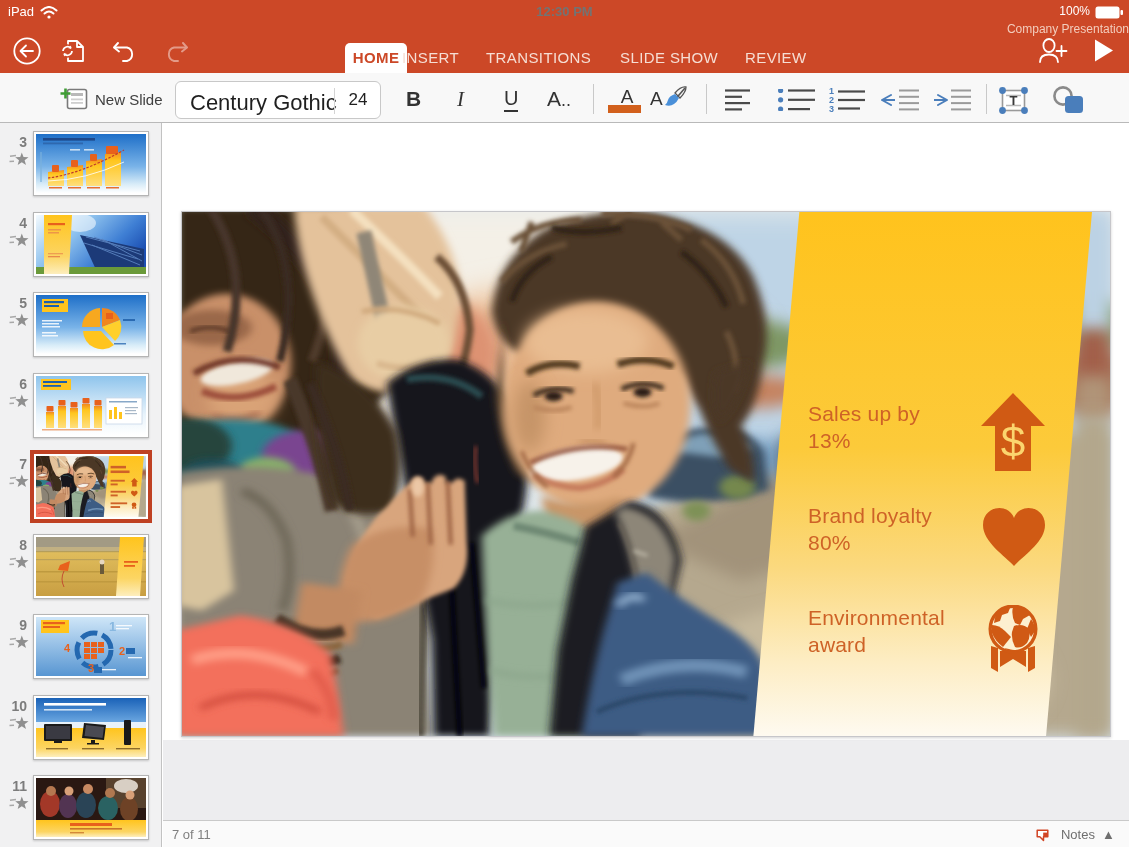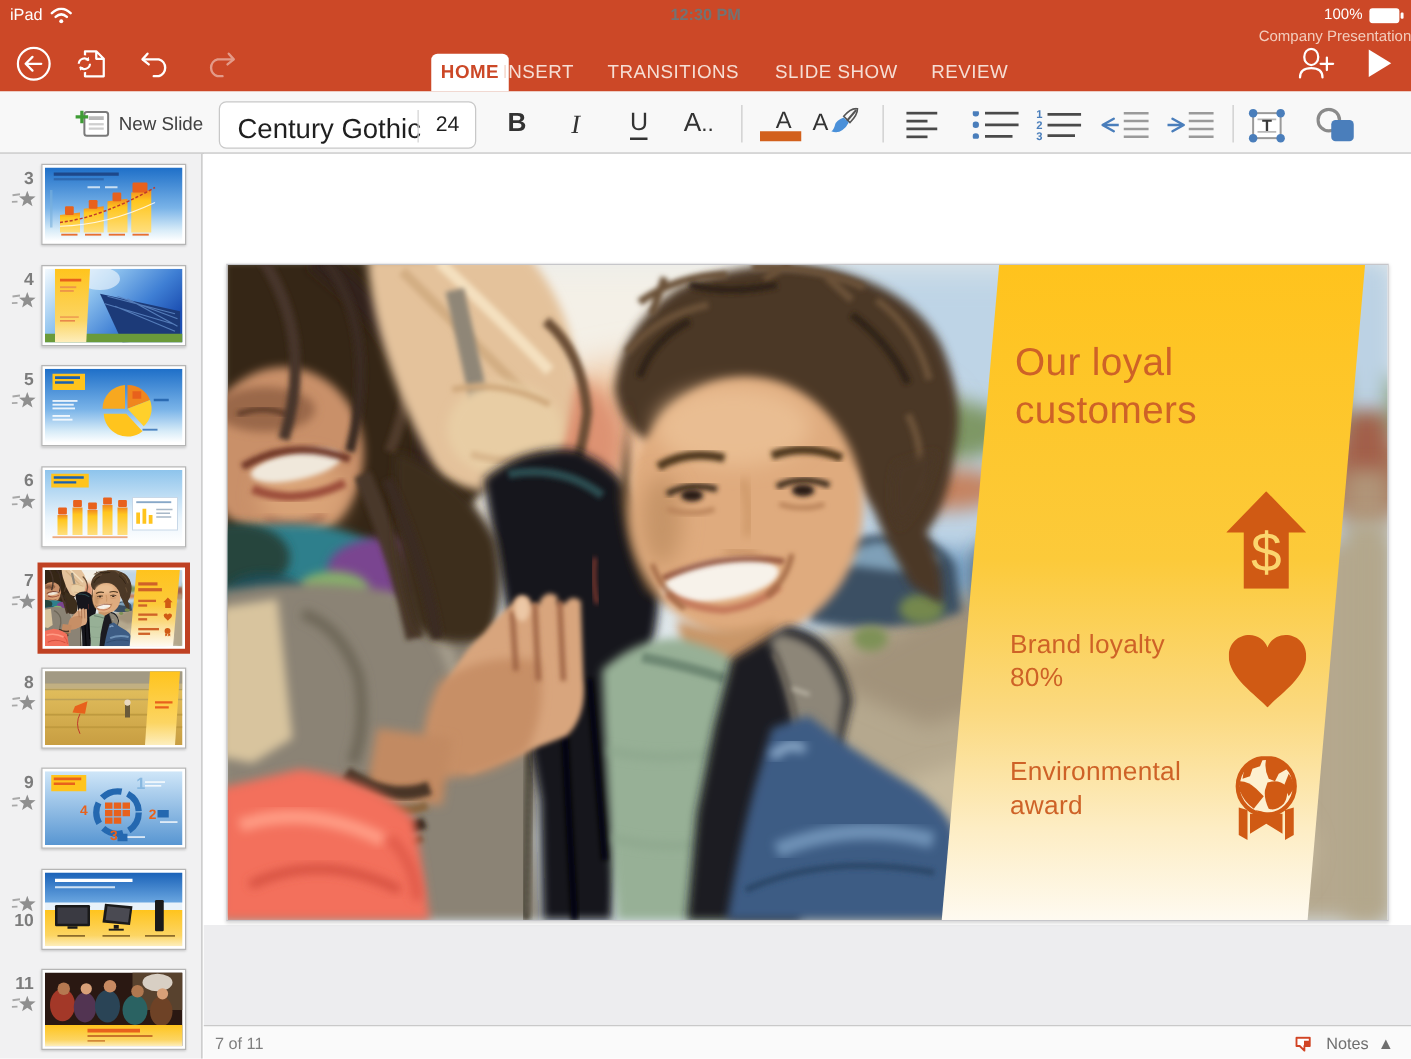--- a/index.html
+++ b/index.html
@@ -202,21 +202,21 @@
 
   <div class="abs" id="sidebar"></div>
 
   <div class="snum" style="left:7px; top:134px;">3</div>
   <div class="snum" style="left:7px; top:215px;">4</div>
   <div class="snum" style="left:7px; top:295px;">5</div>
   <div class="snum" style="left:7px; top:376px;">6</div>
   <div class="snum" style="left:7px; top:456px;">7</div>
   <div class="snum" style="left:7px; top:537px;">8</div>
   <div class="snum" style="left:7px; top:617px;">9</div>
-  <div class="snum" style="left:2px; top:728px; width:25px;">10</div>
+  <div class="snum" style="left:2px; top:698px; width:25px;">10</div>
   <div class="snum" style="left:2px; top:778px; width:25px;">11</div>
 
   <svg class="star" style="left:9px; top:152px;" width="20" height="15" viewBox="0 0 20 15">
     <use href="#starsym"></use>
   </svg>
   <svg class="star" style="left:9px; top:233px;" width="20" height="15" viewBox="0 0 20 15">
     <use href="#starsym"></use>
   </svg>
   <svg class="star" style="left:9px; top:313px;" width="20" height="15" viewBox="0 0 20 15">
     <use href="#starsym"></use>
@@ -290,21 +290,21 @@
   <div class="abs" id="canvas"></div>
   <div class="abs" id="notesband"></div>
   <div class="abs" id="bottombar"></div>
   <div class="abs" id="pageno">7 of 11</div>
   <div class="abs" id="notes-r">Notes&nbsp; ▲</div>
 
   <div class="abs" id="slide">
     <svg width="928" height="524" viewBox="0 0 929 526" preserveAspectRatio="none">
       <use href="#photo"></use>
     </svg>
-    <div class="sl-h">Our loyal<br>customers</div>
+    <div class="sl-t" style="left:626px; top:188px;">Sales up by<br>13%</div>
     <div class="sl-t" style="left:626px; top:290px;">Brand loyalty<br>80%</div>
     <div class="sl-t" style="left:626px; top:392px;">Environmental<br>award</div>
     <svg class="abs" style="left:799px; top:181px;" width="64" height="78" viewBox="0 0 64 78">
       <path d="M32,0 L64,33 L50,33 L50,78 L14,78 L14,33 L0,33 Z" fill="#d05a14"></path>
       <text x="32" y="64" font-size="44" fill="#fbd56e" text-anchor="middle" font-family="Liberation Sans">$</text>
     </svg>
     <svg class="abs" style="left:801px; top:296px;" width="62" height="58" viewBox="0 0 62 58">
       <path d="M31,58 C22,48 0,34 0,17 C0,6 8,0 16.5,0 C23,0 29,4 31,10 C33,4 39,0 45.5,0 C54,0 62,6 62,17 C62,34 40,48 31,58 Z" fill="#d05a14"></path>
     </svg>
     <svg class="abs" style="left:805px; top:393px;" width="52" height="68" viewBox="0 0 52 68">

